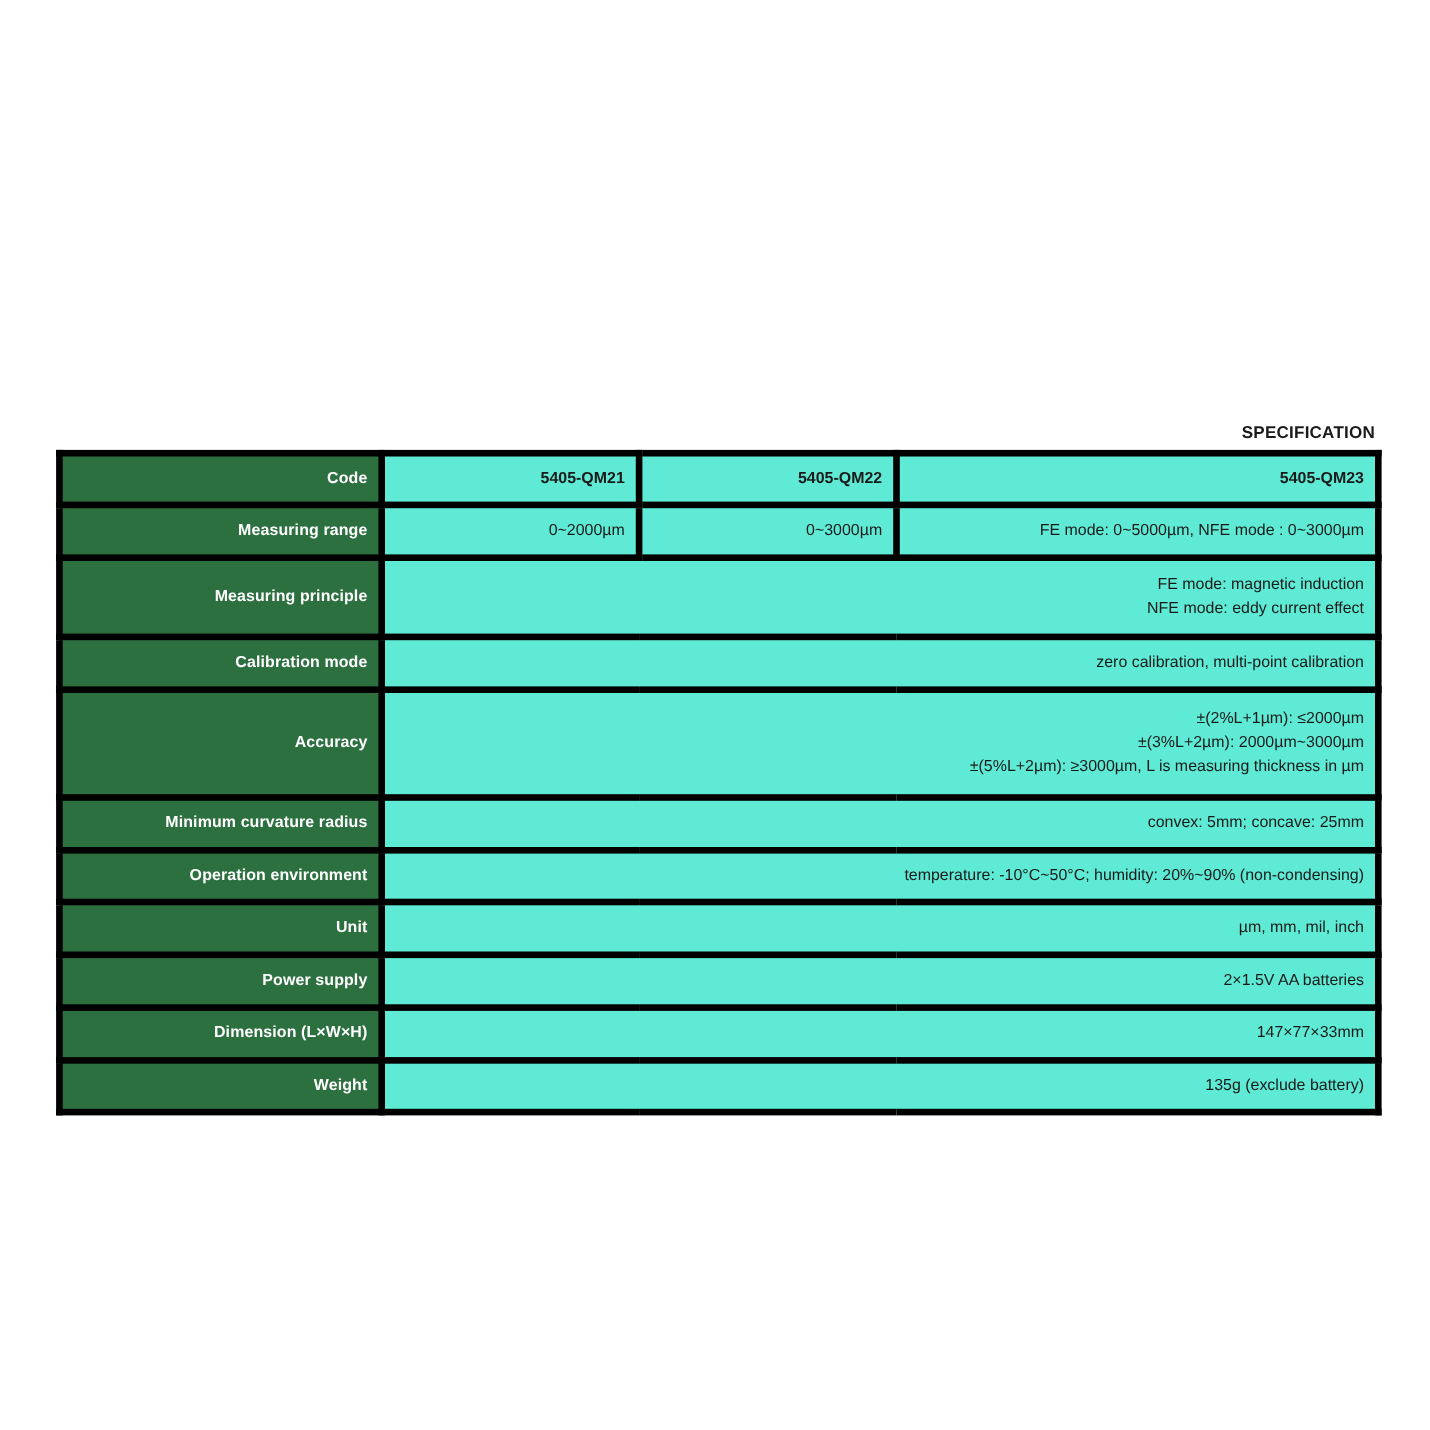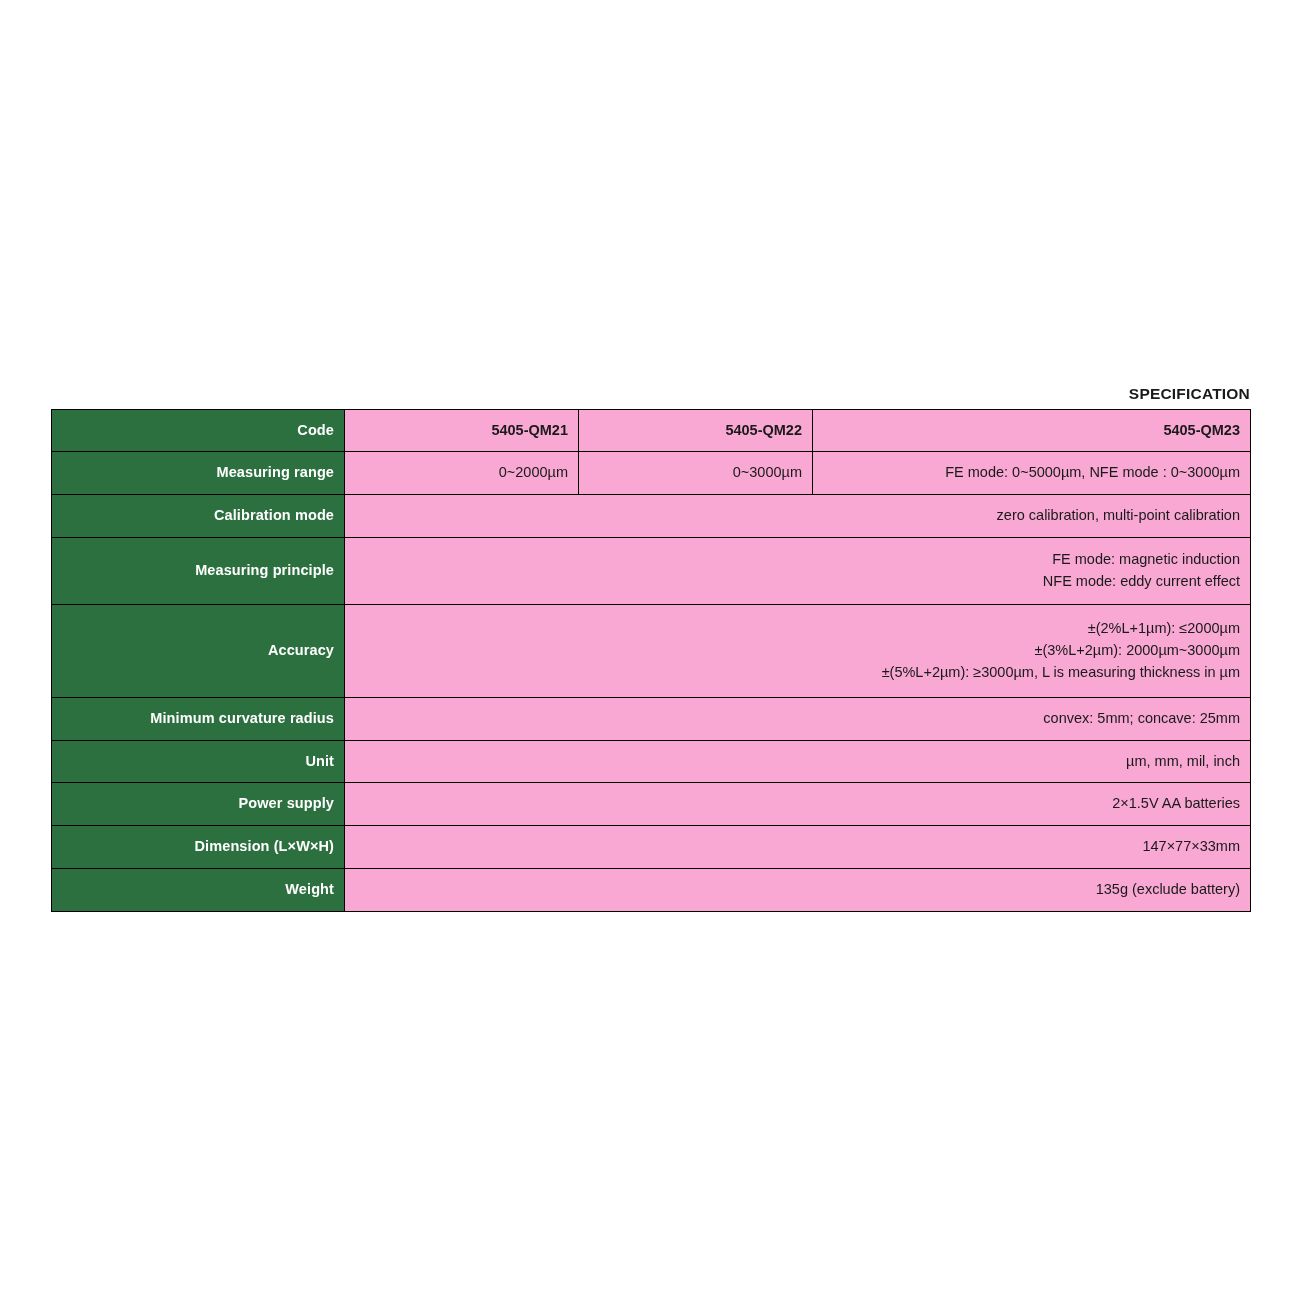--- a/index.html
+++ b/index.html
@@ -41,21 +41,21 @@
   }
 
   table.spec {
     border-collapse: collapse;
     table-layout: fixed;
     width: 1199px;
     border: 1px solid #1c1c1c;
   }
 
   table.spec td {
-    border: 1px solid #000000;
+    border: 6px solid #000000;
     vertical-align: middle;
     padding: 10px;
   }
 
   
   td.label {
     background: #2d7040;
     color: #ffffff;
     font-weight: bold;
     font-size: 14.5px;
@@ -64,21 +64,21 @@
     border-top: 1px solid #ffffff;
     border-bottom: 1px solid #ffffff;
     border-left: 1px solid #1c1c1c;
     letter-spacing: 0.1px;
     line-height: 1.35;
     white-space: nowrap;
   }
 
   
   td.value {
-    background: #f9a8d4;
+    background: #5eead4;
     color: #1a1a1a;
     font-size: 14.5px;
     padding: 3px 0 3px 10px;
     line-height: 1.5;
     font-weight: normal;
   }
 
   td.value.bold {
     font-weight: bold;
   }
@@ -120,44 +120,50 @@
             <td class="value r-std bold">5405-QM22</td>
             <td class="value r-std bold">5405-QM23</td>
           </tr>
           <tr>
             <td class="label r-std">Measuring range</td>
             <td class="value r-std">0~2000µm</td>
             <td class="value r-std">0~3000µm</td>
             <td class="value r-std">FE mode: 0~5000µm, NFE mode : 0~3000µm</td>
           </tr>
           <tr>
-            <td class="label r-std">Calibration mode</td>
-            <td class="value r-std" colspan="3">
-              <span class="line">zero calibration, multi-point calibration</span>
-            </td>
-          </tr>
-          <tr>
             <td class="label r-principle">Measuring principle</td>
             <td class="value r-principle" colspan="3">
               <span class="line">FE mode: magnetic induction</span>
               <span class="line">NFE mode: eddy current effect</span>
+            </td>
+          </tr>
+          <tr>
+            <td class="label r-std">Calibration mode</td>
+            <td class="value r-std" colspan="3">
+              <span class="line">zero calibration, multi-point calibration</span>
             </td>
           </tr>
           <tr>
             <td class="label r-accuracy">Accuracy</td>
             <td class="value r-accuracy" colspan="3">
               <span class="line">±(2%L+1µm): ≤2000µm</span>
               <span class="line">±(3%L+2µm): 2000µm~3000µm</span>
               <span class="line">±(5%L+2µm): ≥3000µm, L is measuring thickness in µm</span>
             </td>
           </tr>
           <tr>
             <td class="label r-std">Minimum curvature radius</td>
             <td class="value r-std" colspan="3">
               <span class="line">convex: 5mm; concave: 25mm</span>
+            </td>
+          </tr>
+          <tr>
+            <td class="label r-std">Operation environment</td>
+            <td class="value r-std" colspan="3">
+              <span class="line">temperature: -10°C~50°C; humidity: 20%~90% (non-condensing)</span>
             </td>
           </tr>
           <tr>
             <td class="label r-std">Unit</td>
             <td class="value r-std" colspan="3">
               <span class="line">µm, mm, mil, inch</span>
             </td>
           </tr>
           <tr>
             <td class="label r-std">Power supply</td>

